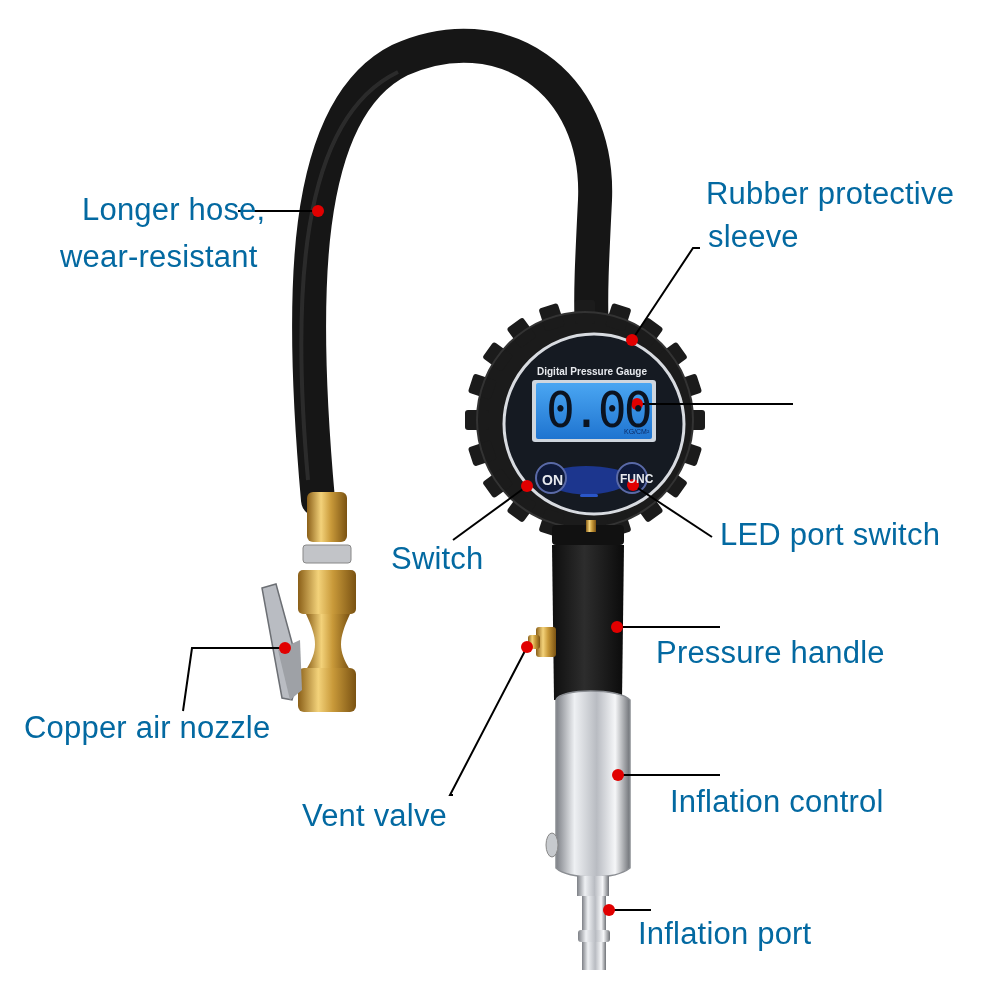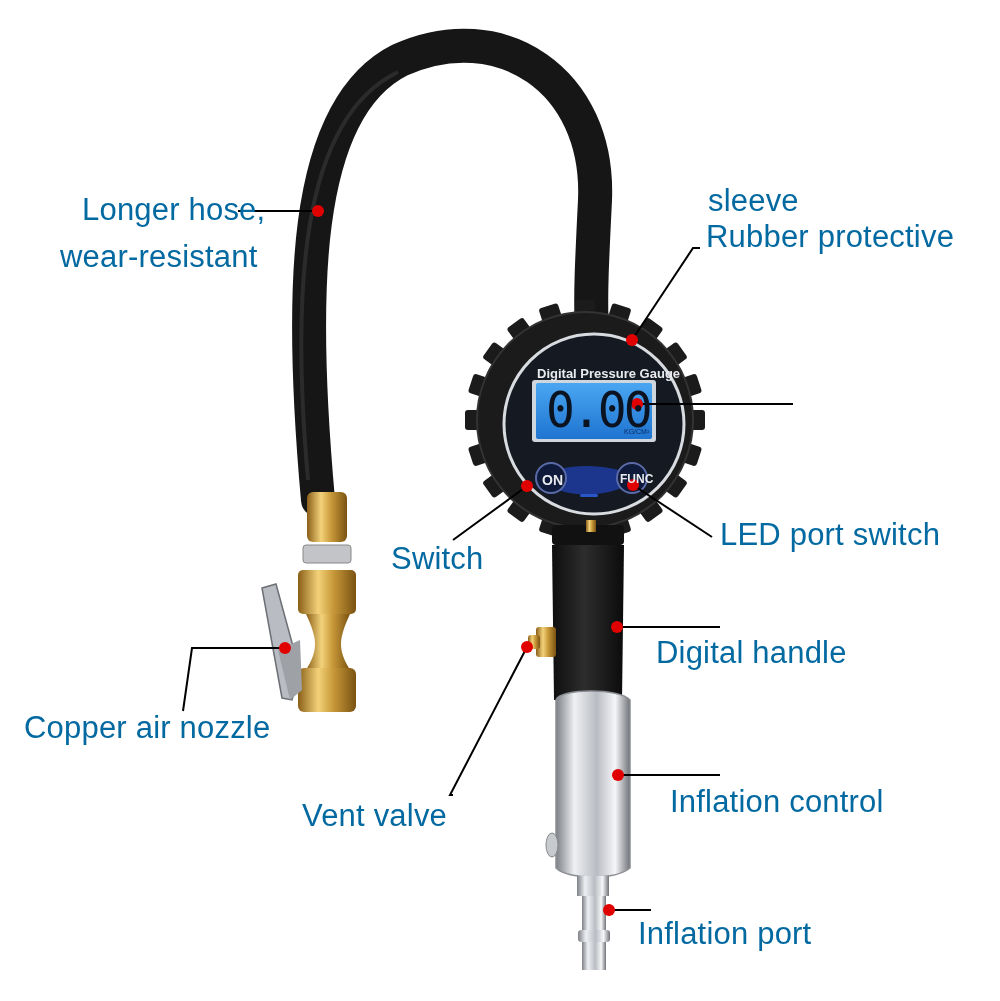--- a/index.html
+++ b/index.html
@@ -138,36 +138,36 @@
       <circle cx="633" cy="485" r="6"></circle>
       <circle cx="527" cy="486" r="6"></circle>
       <circle cx="617" cy="627" r="6"></circle>
       <circle cx="285" cy="648" r="6"></circle>
       <circle cx="527" cy="647" r="6"></circle>
       <circle cx="618" cy="775" r="6"></circle>
       <circle cx="609" cy="910" r="6"></circle>
     </g>
   </svg>
 
-  <div class="gauge-title" style="position:absolute; left:537px; top:366px; font-size:13px; color:#e8eaee; white-space:nowrap;">Digital Pressure Gauge</div>
+  <div class="gauge-title" style="position:absolute; left:537px; top:366px; font-size:10px; color:#e8eaee; white-space:nowrap;">Digital Pressure Gauge</div>
   <div style="position:absolute; left:546px; top:381px; font-size:48px; color:#0b1320; font-family:'DejaVu Sans Mono', monospace; letter-spacing:-3px; transform:scaleY(1.05);">0.00</div>
   <div style="position:absolute; left:624px; top:428px; font-size:7px; color:#0b2a66;">KG/CM²</div>
   <div style="position:absolute; left:542px; top:472px; font-size:14px; font-weight:bold; color:#e8eaee;">ON</div>
   <div style="position:absolute; left:620px; top:472px; font-size:12px; font-weight:bold; color:#e8eaee;">FUNC</div>
 
   <div class="label" style="left:82px; top:192px;">
     <div>Longer hose,</div>
     <div style="margin-left:-22px; margin-top:11px;">wear-resistant</div>
   </div>
 
   <div class="label" style="left:706px; top:176px;">
+    <div>Rubber protective</div>
     <div style="margin-left:2px; margin-top:7px;">sleeve</div>
-    <div>Rubber protective</div>
   </div>
 
   <div class="label" style="left:720px; top:517px;">LED port switch</div>
   <div class="label" style="left:391px; top:541px;">Switch</div>
-  <div class="label" style="left:656px; top:635px;">Digital handle</div>
+  <div class="label" style="left:656px; top:635px;">Pressure handle</div>
   <div class="label" style="left:24px; top:710px;">Copper air nozzle</div>
   <div class="label" style="left:302px; top:798px;">Vent valve</div>
   <div class="label" style="left:670px; top:784px;">Inflation control</div>
   <div class="label" style="left:638px; top:916px;">Inflation port</div>
 </div>
 
 </body></html>

